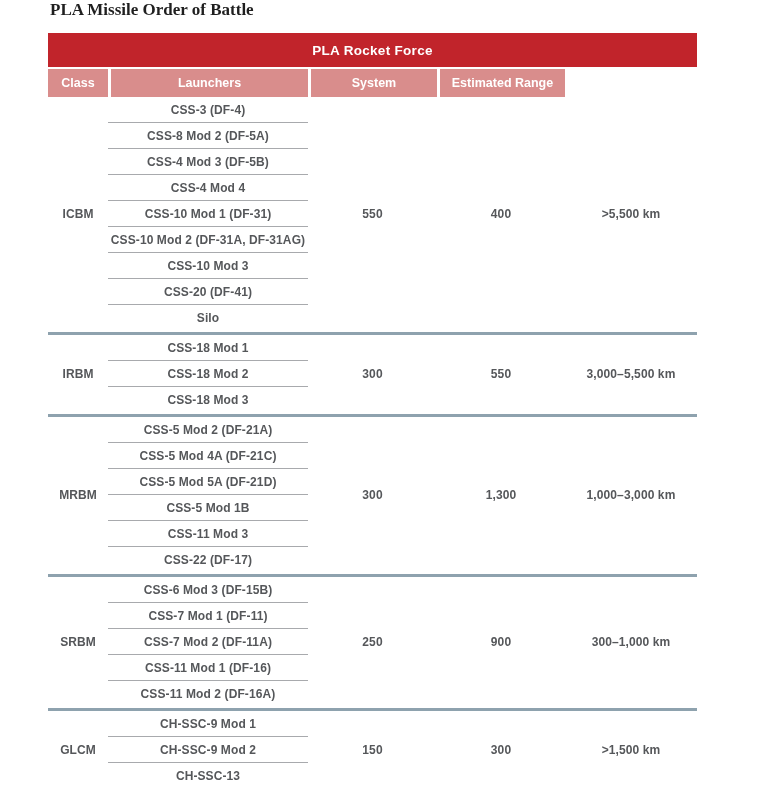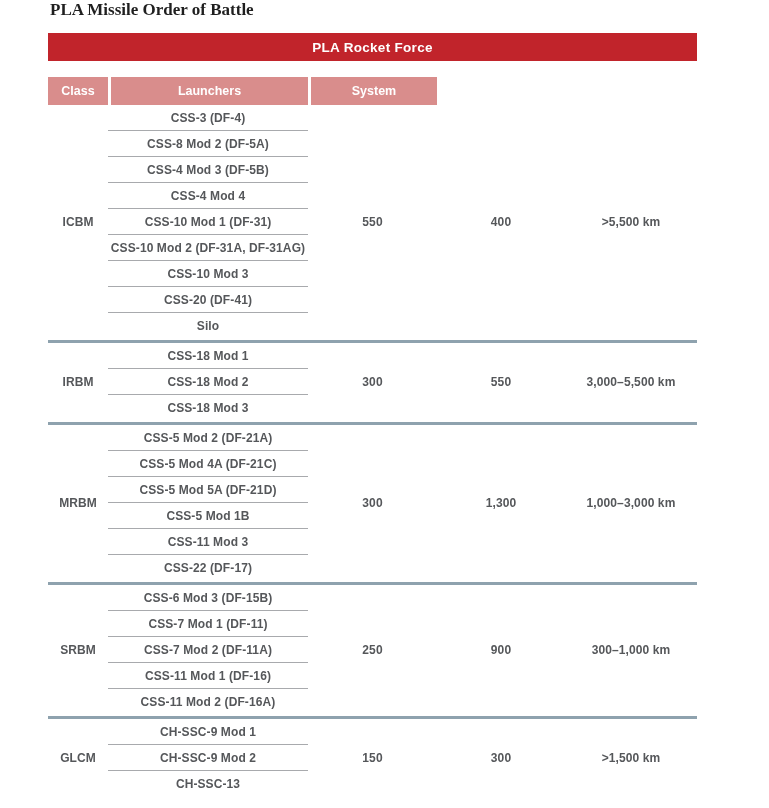--- a/index.html
+++ b/index.html
@@ -9,26 +9,26 @@
   }
   .page { }
   .doc-title {
     font-family:"Liberation Serif", serif;
     font-size:17px; font-weight:bold; color:#1f1f1f;
     margin:0 0 0 50px; line-height:20px;
   }
   .tbl-wrap { margin:13px 0 0 48px; width:649px; }
 
   .band-title {
-    height:28px; background:var(--header-dark);
+    height:34px; background:var(--header-dark);
     color:#ffffff; font-weight:bold; font-size:13.5px; letter-spacing:0.3px;
     display:flex; align-items:center; justify-content:center;
   }
   .thead {
-    margin-top:16px;
+    margin-top:2px;
     display:grid; grid-template-columns:60px 200px 129px 128px 132px;
   }
   .th {
     height:28px; background:var(--header-light);
     color:#ffffff; font-weight:bold; font-size:12.5px;
     display:flex; align-items:center; justify-content:center;
     box-sizing:border-box;
   }
   .th + .th { border-left:3px solid #ffffff; }
 
@@ -52,20 +52,21 @@
 <div class="page">
   <h1 class="doc-title">PLA Missile Order of Battle</h1>
 
   <div class="tbl-wrap">
     <div class="band-title">PLA Rocket Force</div>
 
     <div class="thead">
       <div class="th">Class</div>
       <div class="th">Launchers</div>
       <div class="th">System</div>
+      <div class="th">Estimated Range</div>
     </div>
 
     <table class="obat" id="rocket-table">
       <colgroup>
         <col style="width:60px">
           <col style="width:200px">
           <col style="width:129px">
           <col style="width:128px">
           <col style="width:132px">
       </colgroup>

